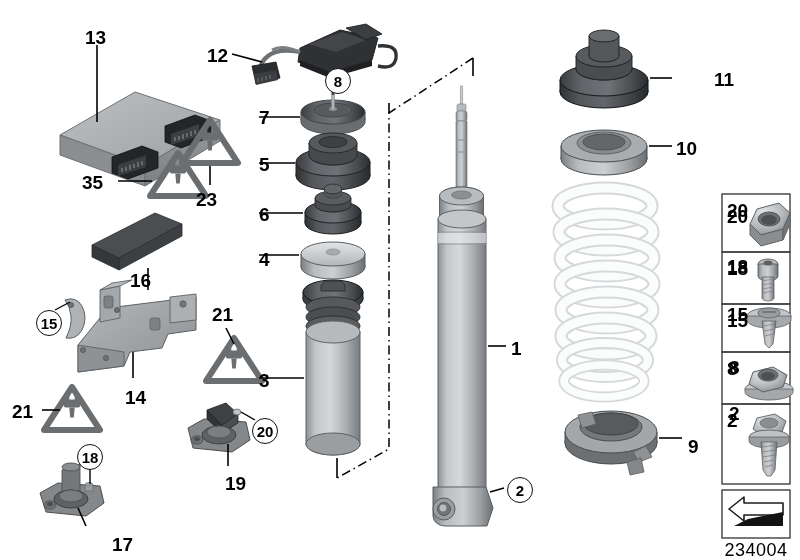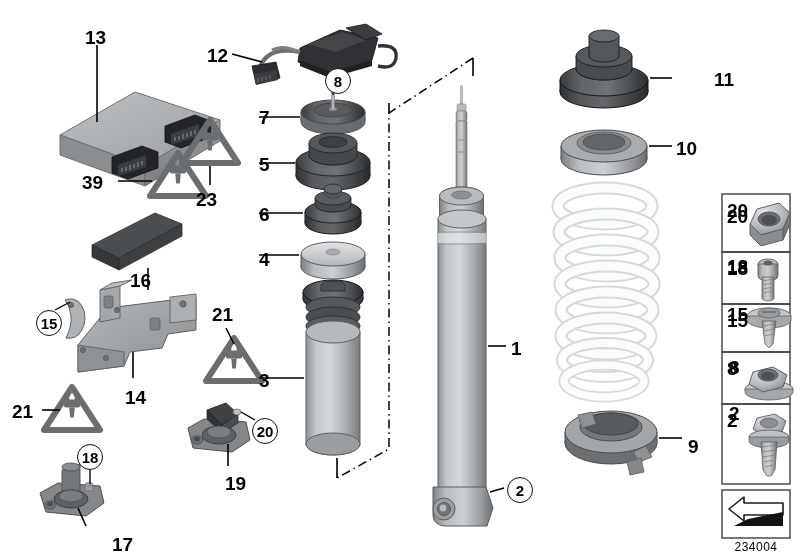--- a/index.html
+++ b/index.html
@@ -26,21 +26,21 @@
     width:26px;height:26px;border-radius:50%;
     border:1.8px solid #111;background:#fff;
     color:#000;font-weight:bold;font-size:15px;
     display:flex;align-items:center;justify-content:center;
     box-sizing:border-box;
   }
   .legend-num{
     position:absolute;font-weight:bold;font-size:19px;color:#000;
   }
   .diagcode{
-    position:absolute;font-size:12px;color:#000;letter-spacing:.5px;
+    position:absolute;font-size:18px;color:#000;letter-spacing:.5px;
   }
 </style>
 </head>
 <body>
 
 <div id="stage">
 
 <svg id="art" viewBox="0 0 800 560">
   <defs>
 
@@ -504,21 +504,21 @@
 </svg>
 
 <div id="labels">
       <div class="callout" style="left: 85px; top: 28px;">13</div>
       <div class="callout" style="left: 207px; top: 46px;">12</div>
       <div class="circnum" style="left: 325px; top: 68px;">8</div>
       <div class="callout" style="left: 259px; top: 108px;">7</div>
       <div class="callout" style="left: 676px; top: 70px; margin-left: 38px;">11</div>
       <div class="callout" style="left: 676px; top: 139px;">10</div>
       <div class="callout" style="left: 259px; top: 155px;">5</div>
-      <div class="callout" style="left: 82px; top: 173px;">39</div>
+      <div class="callout" style="left: 82px; top: 173px;">35</div>
       <div class="callout" style="left: 196px; top: 190px;">23</div>
       <div class="callout" style="left: 259px; top: 205px;">6</div>
       <div class="callout" style="left: 727px; top: 207px;">20</div>
       <div class="callout" style="left: 259px; top: 250px;">4</div>
       <div class="callout" style="left: 727px; top: 257px;">18</div>
       <div class="callout" style="left: 130px; top: 271px;">16</div>
       <div class="circnum" style="left: 36px; top: 310px;">15</div>
       <div class="callout" style="left: 727px; top: 305px;">15</div>
       <div class="callout" style="left: 212px; top: 305px;">21</div>
       <div class="callout" style="left: 511px; top: 339px;">1</div>

